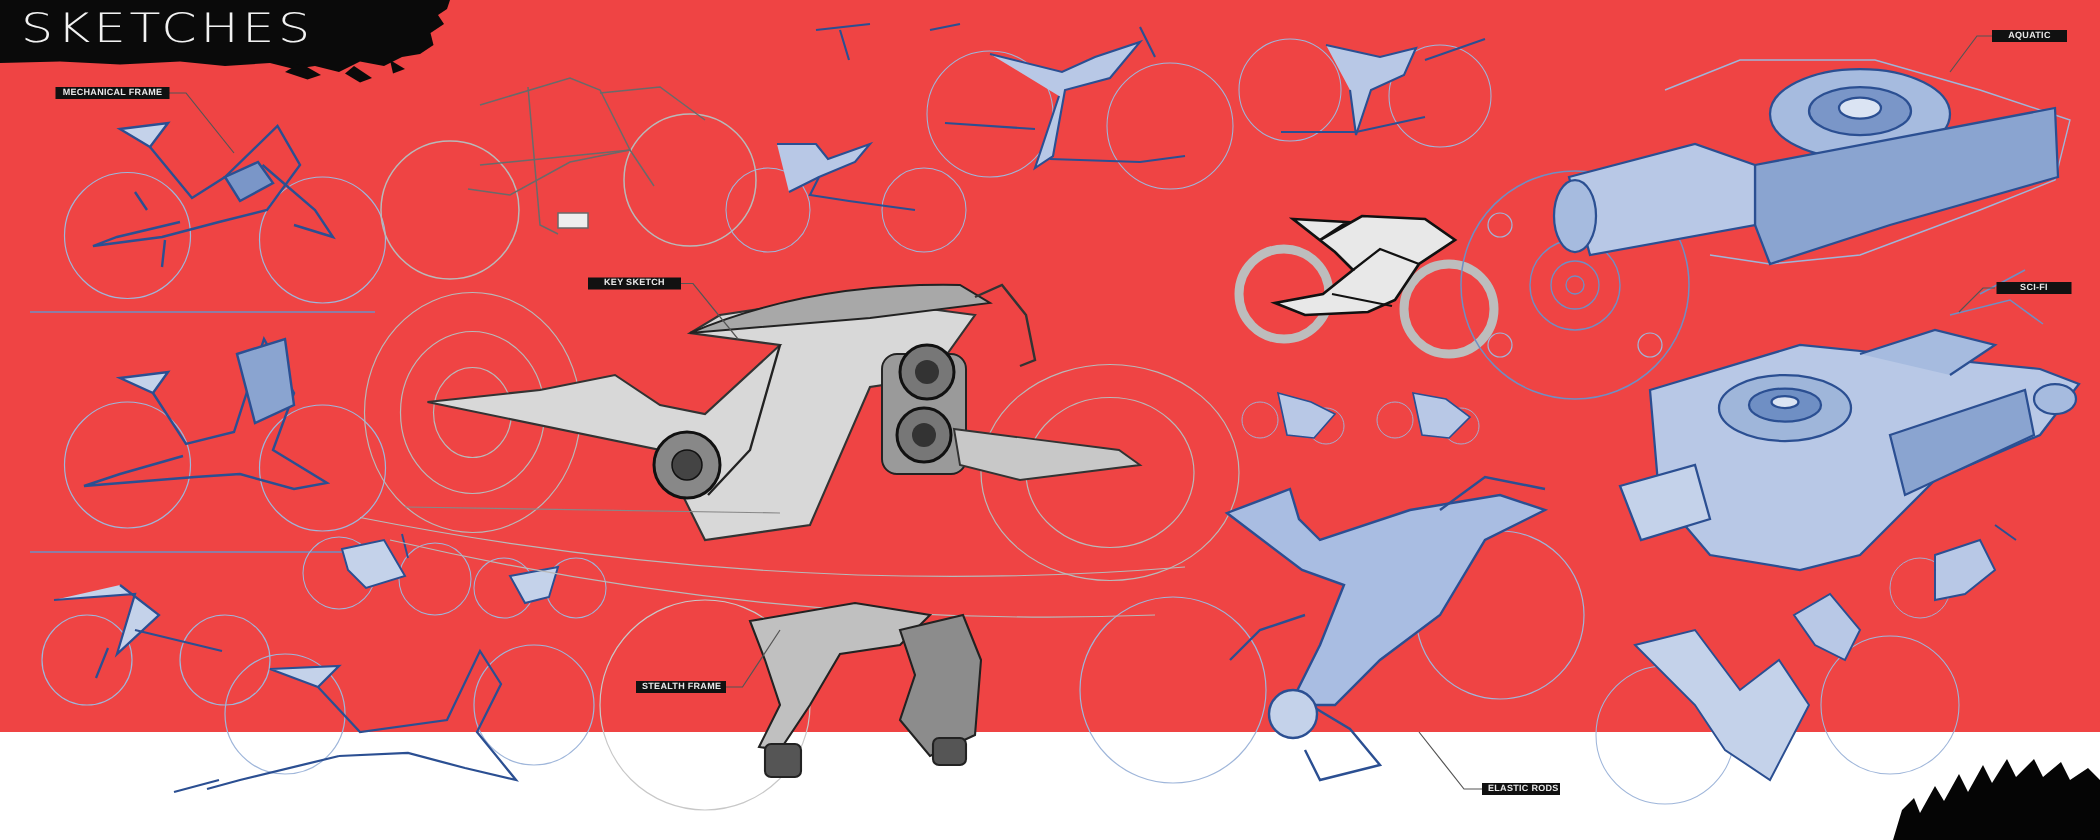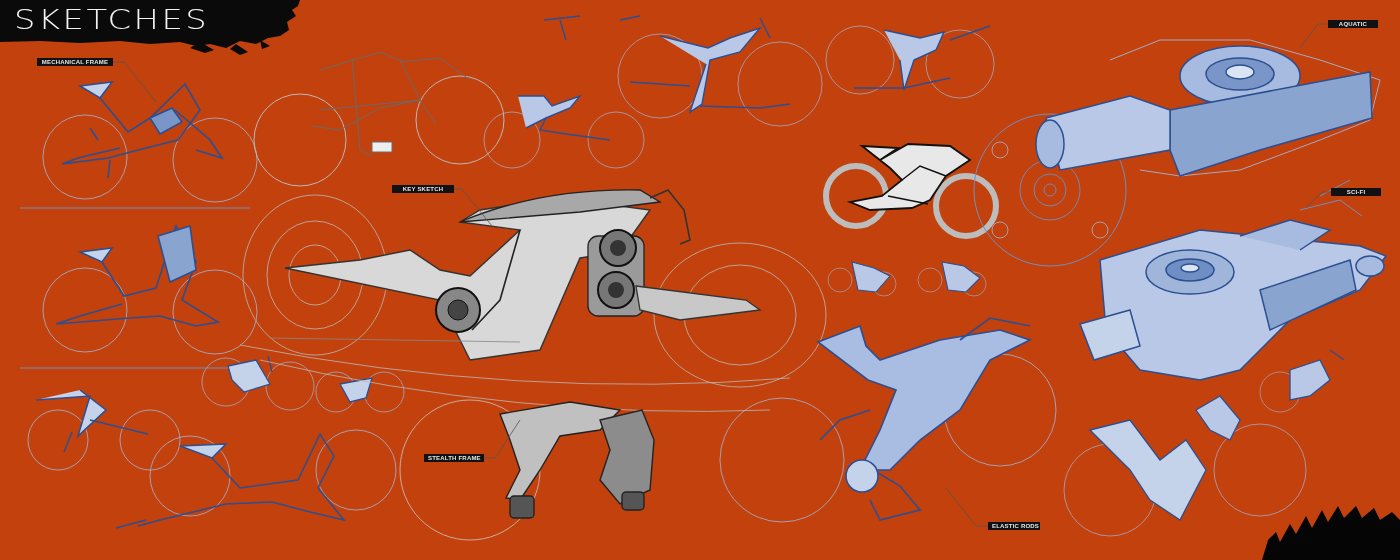--- a/index.html
+++ b/index.html
@@ -1,17 +1,17 @@
 <!DOCTYPE html>
 <html><head>
   <meta charset="utf-8">
   <style>
     html, body { margin: 0; padding: 0; background: #ffffff; }
     body { width: 1400px; height: 560px; overflow: hidden; position: relative; font-family: "Liberation Sans", sans-serif; }
-    .sheet { position: absolute; left: 0; top: 0; width: 1400px; height: 560px; background: #c2410c; }
+    .sheet { position: absolute; left: 0; top: 0; width: 1400px; height: 488px; background: #ef4444; }
     svg.art { position: absolute; left: 0; top: 0; width: 1400px; height: 560px; }
     .title {
       position: absolute; left: 14px; top: 2px; height: 36px;
       font-family: "DejaVu Sans", sans-serif; font-weight: 300;
       font-size: 27px; letter-spacing: 2px; color: #f2f2f2;
       line-height: 36px; transform: scaleX(1.25); transform-origin: left center;
     }
     .callout {
       position: absolute; background: #111; color: #e8e8e8;
       font-family: "Liberation Sans Narrow", "Liberation Sans", sans-serif;

